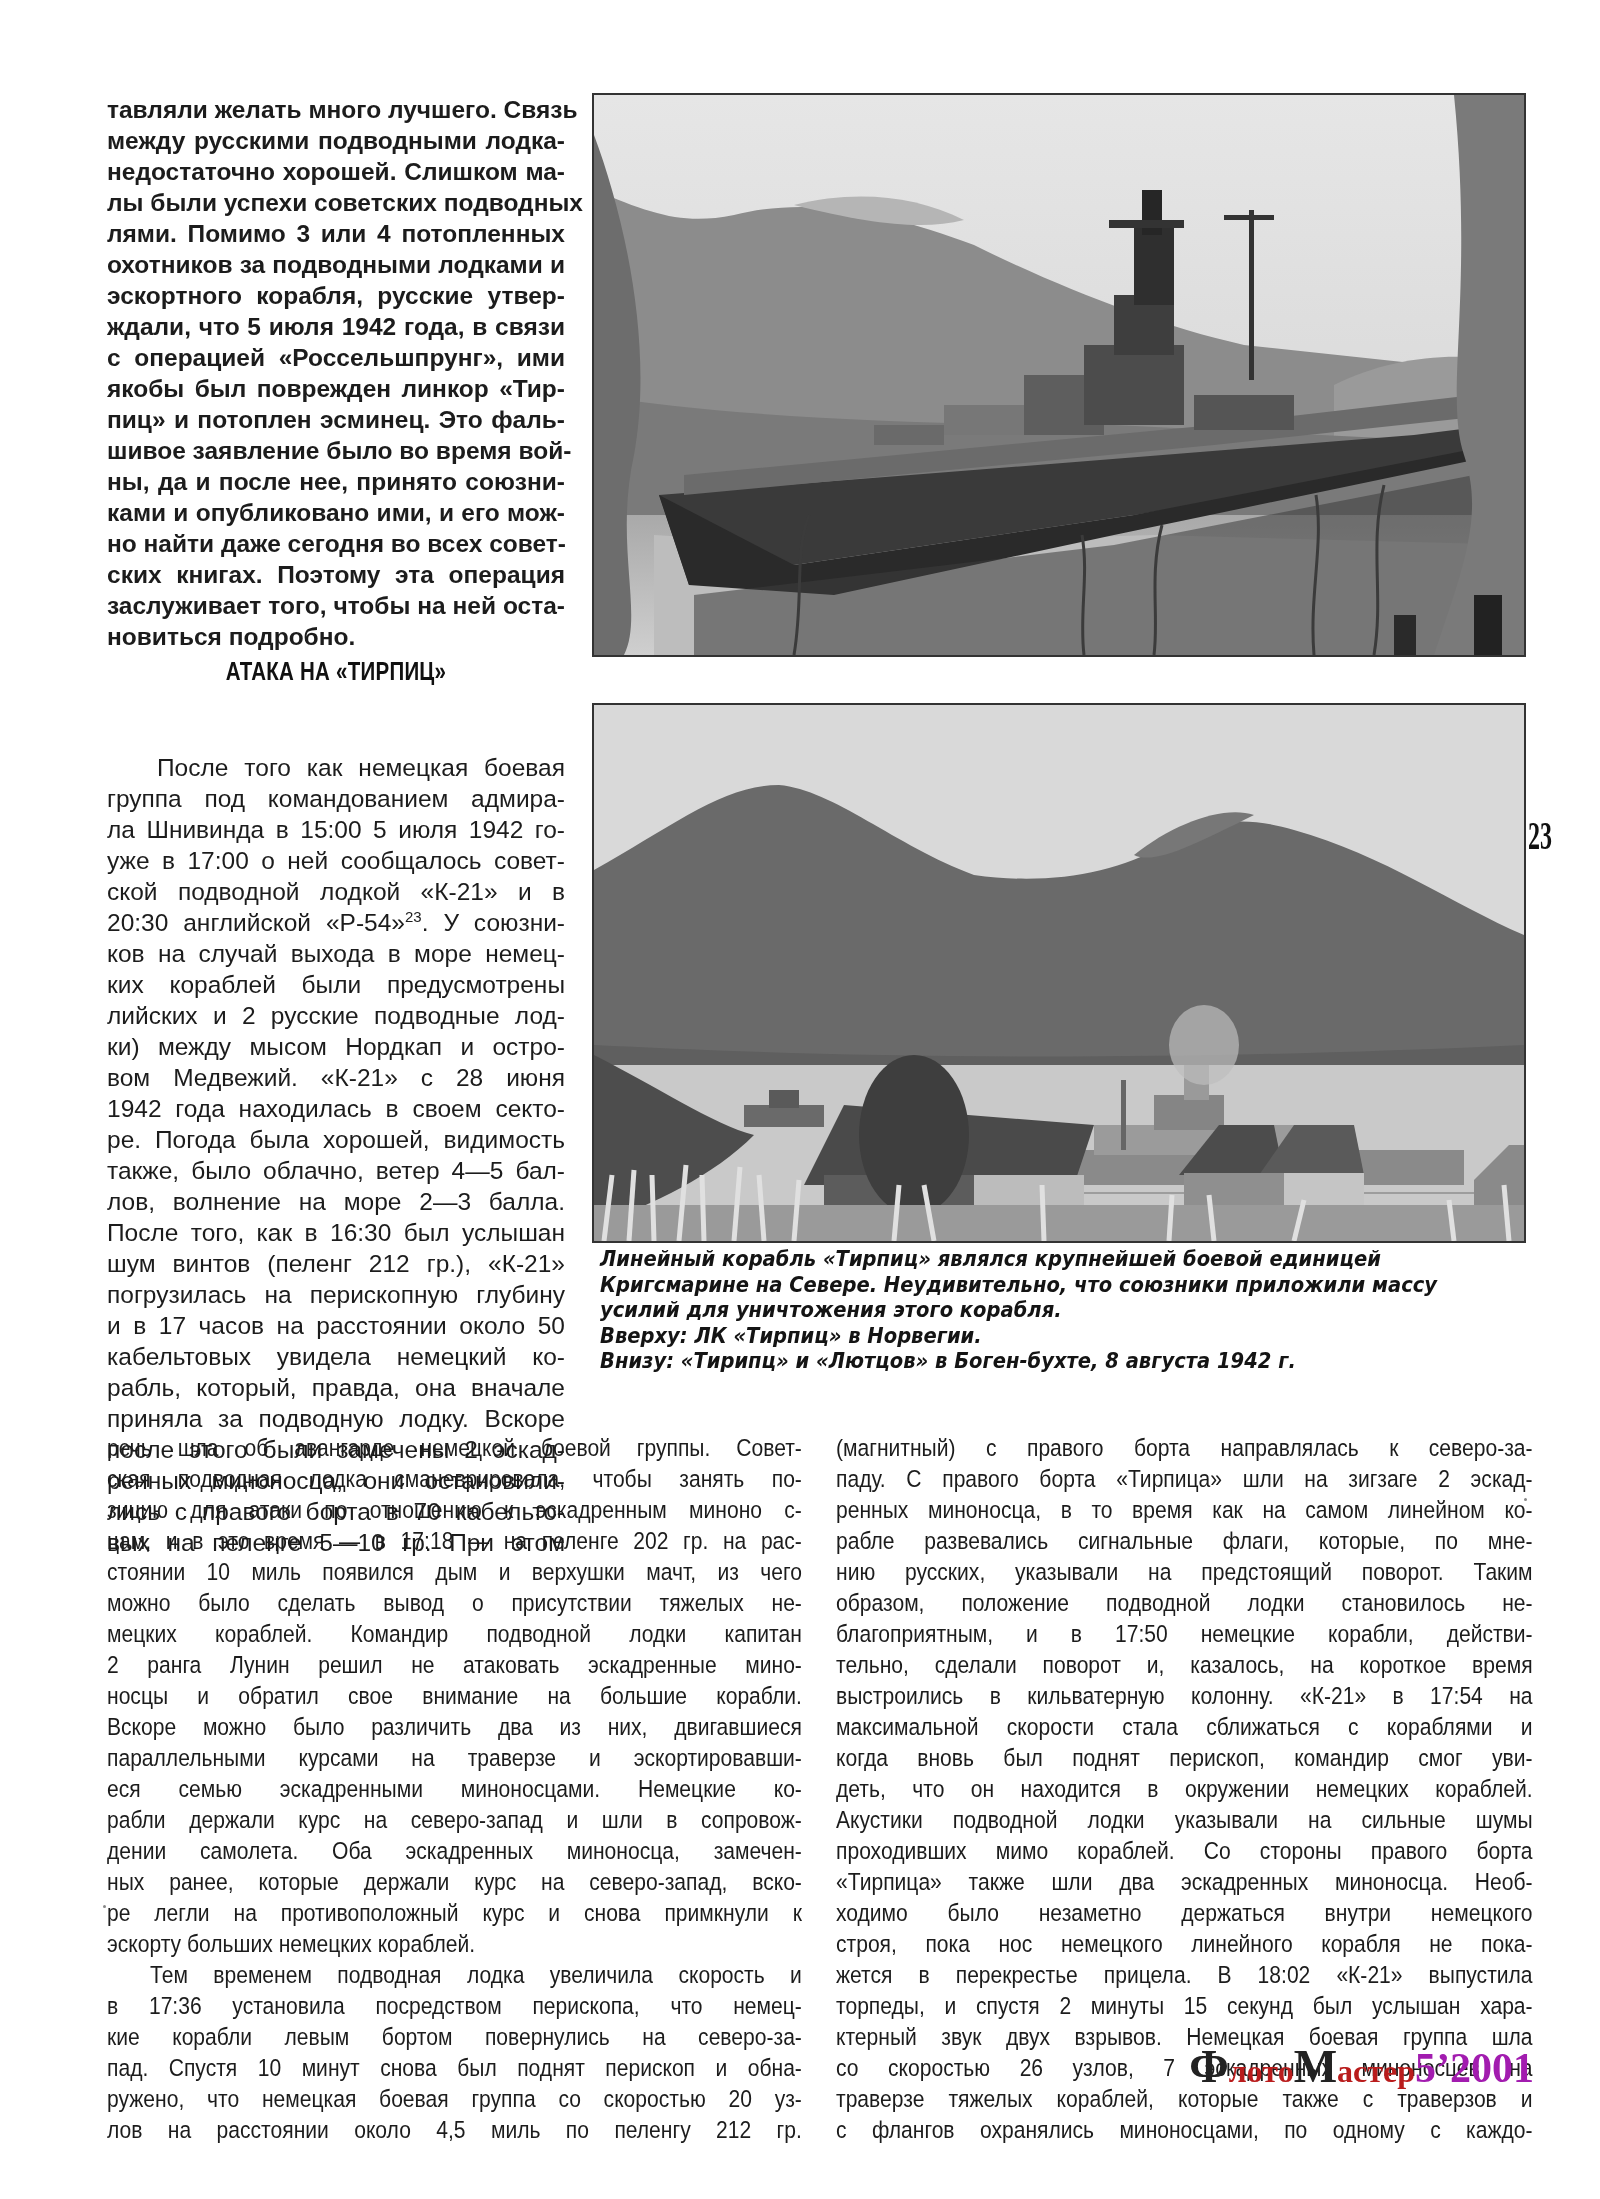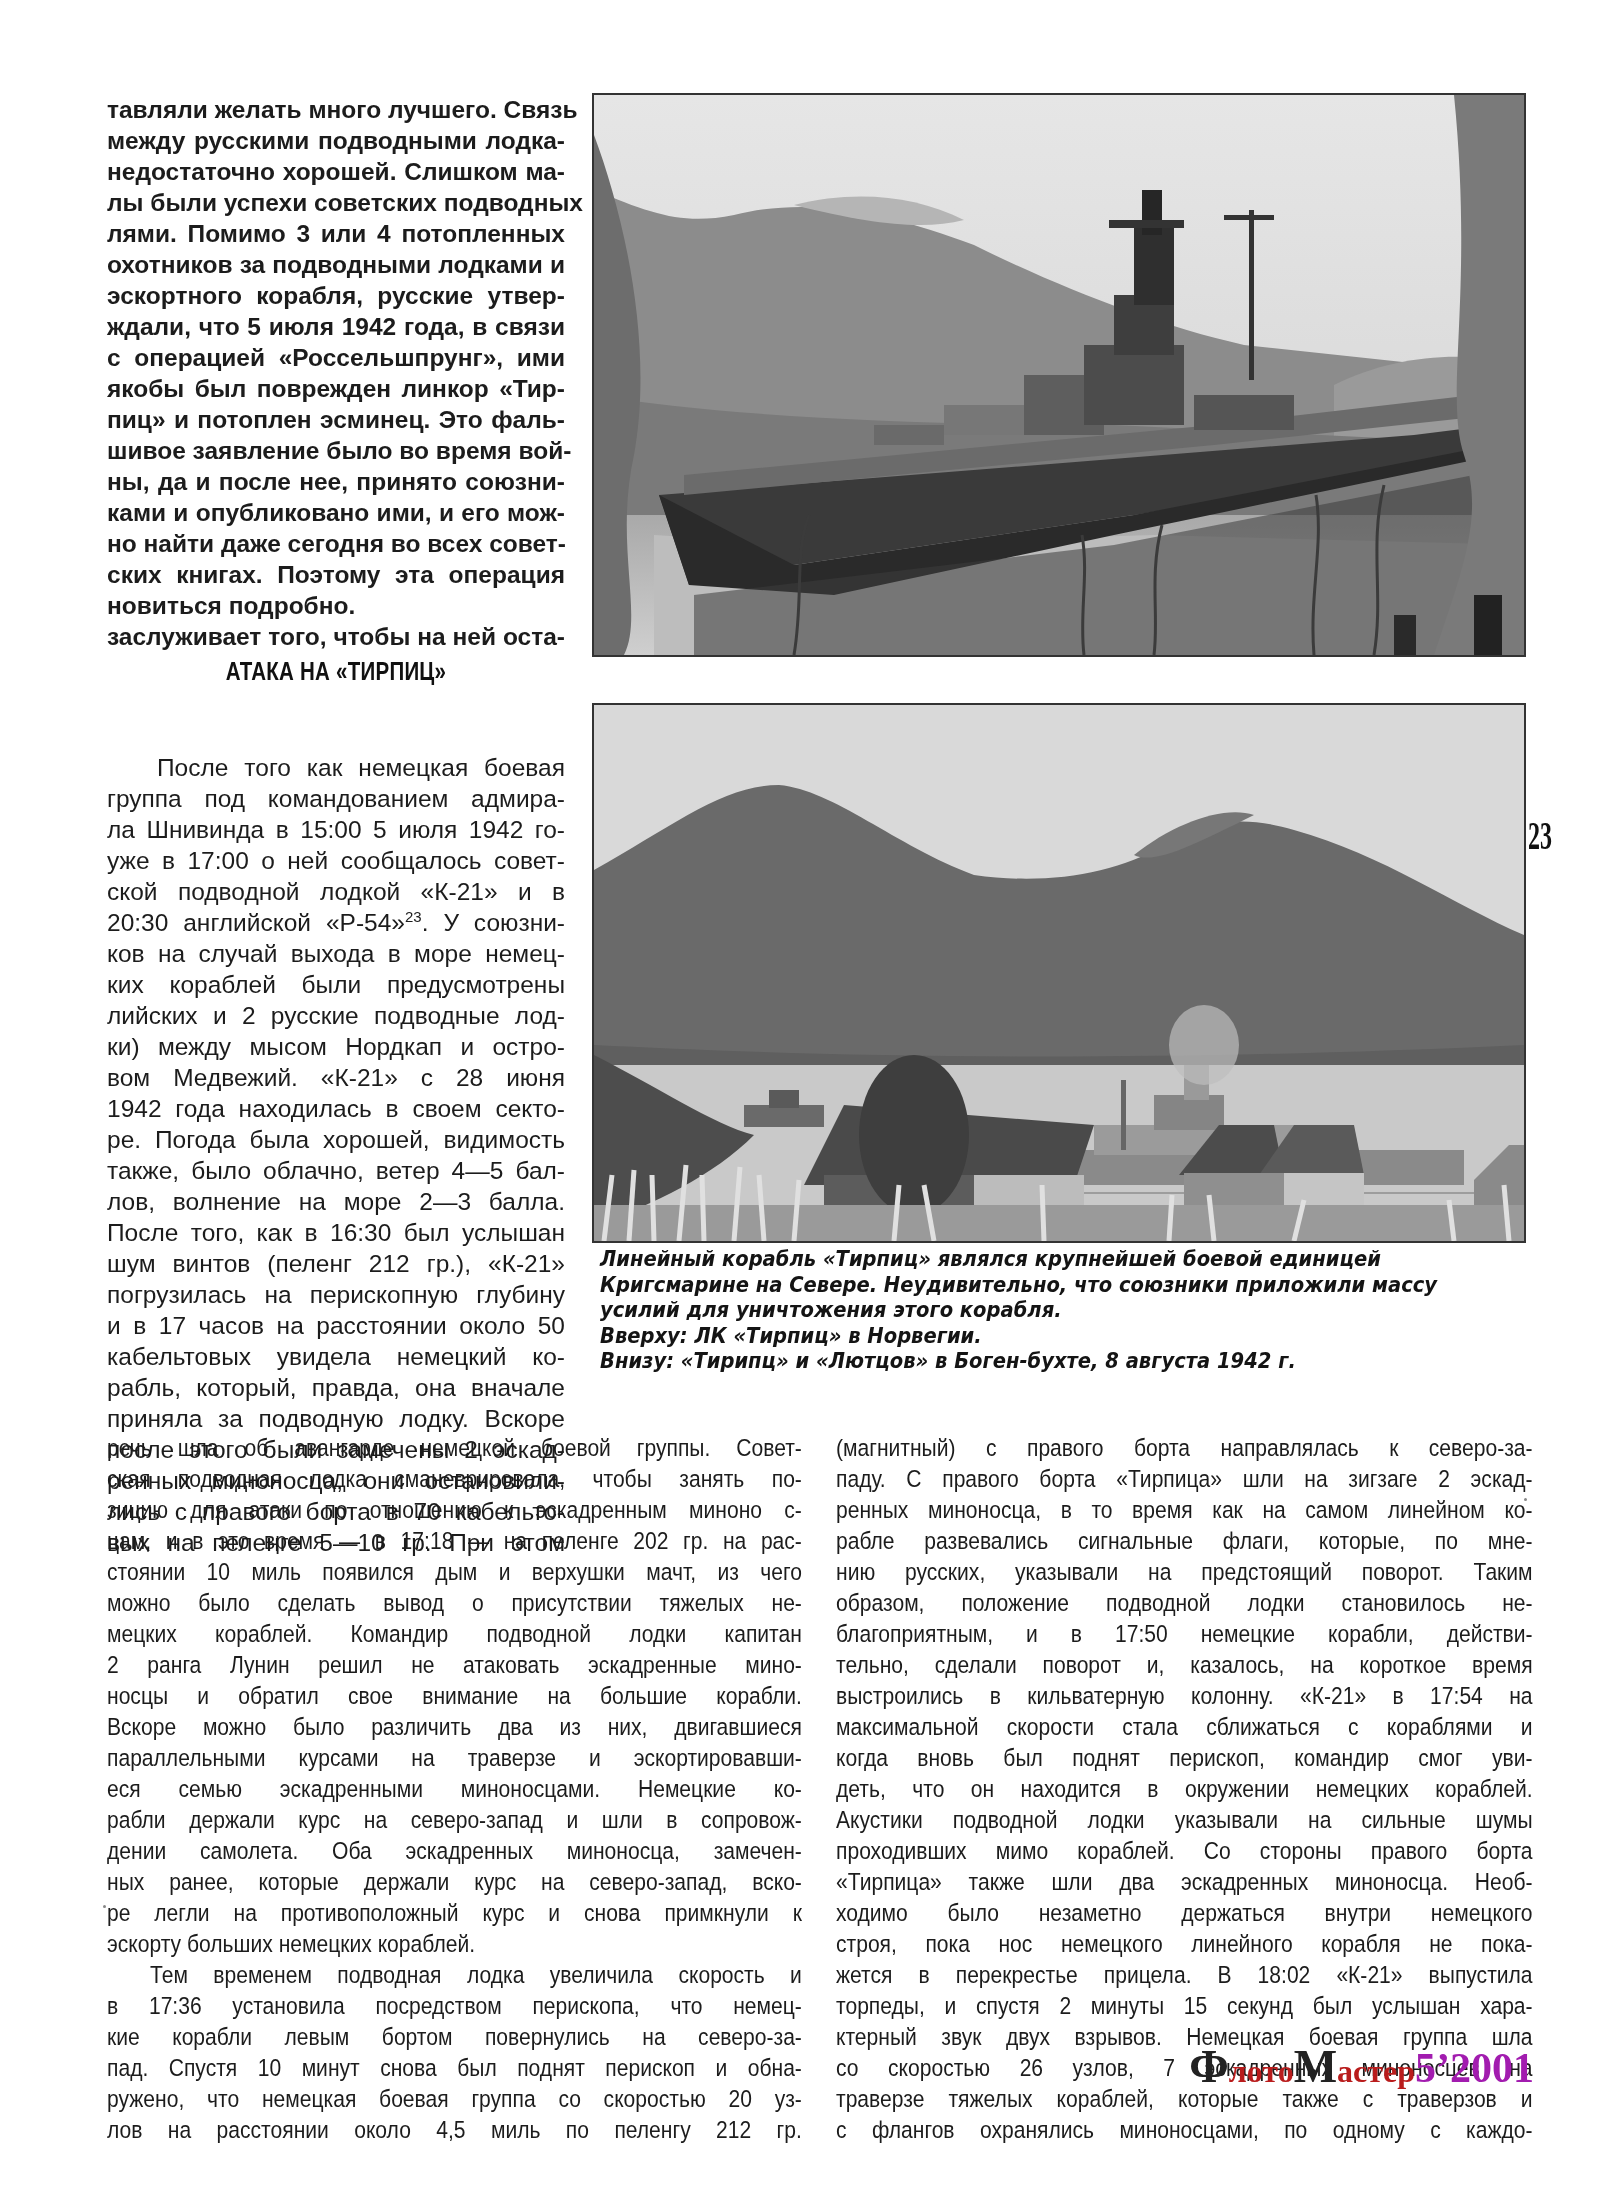--- a/index.html
+++ b/index.html
@@ -50,22 +50,22 @@
     <span class="ln">эскортного корабля, русские утвер-</span>
     <span class="ln">ждали, что 5 июля 1942 года, в связи</span>
     <span class="ln">с операцией «Россельшпрунг», ими</span>
     <span class="ln">якобы был поврежден линкор «Тир-</span>
     <span class="ln">пиц» и потоплен эсминец. Это фаль-</span>
     <span class="ln">шивое заявление было во время вой-</span>
     <span class="ln">ны, да и после нее, принято союзни-</span>
     <span class="ln">ками и опубликовано ими, и его мож-</span>
     <span class="ln">но найти даже сегодня во всех совет-</span>
     <span class="ln">ских книгах. Поэтому эта операция</span>
+    <span class="ln">заслуживает того, чтобы на ней оста-</span>
     <span class="ln last">новиться подробно.</span>
-    <span class="ln">заслуживает того, чтобы на ней оста-</span>
   </div>
 
 <div id="heading">АТАКА НА «ТИРПИЦ»</div>
 
 <div id="col-left2" class="col">
     <span class="ln indent">После того как немецкая боевая</span>
     <span class="ln">группа под командованием адмира-</span>
     <span class="ln">ла Шнивинда в 15:00 5 июля 1942 го-</span>
     <span class="ln">уже в 17:00 о ней сообщалось совет-</span>
     <span class="ln">ской подводной лодкой «К-21» и в</span>

